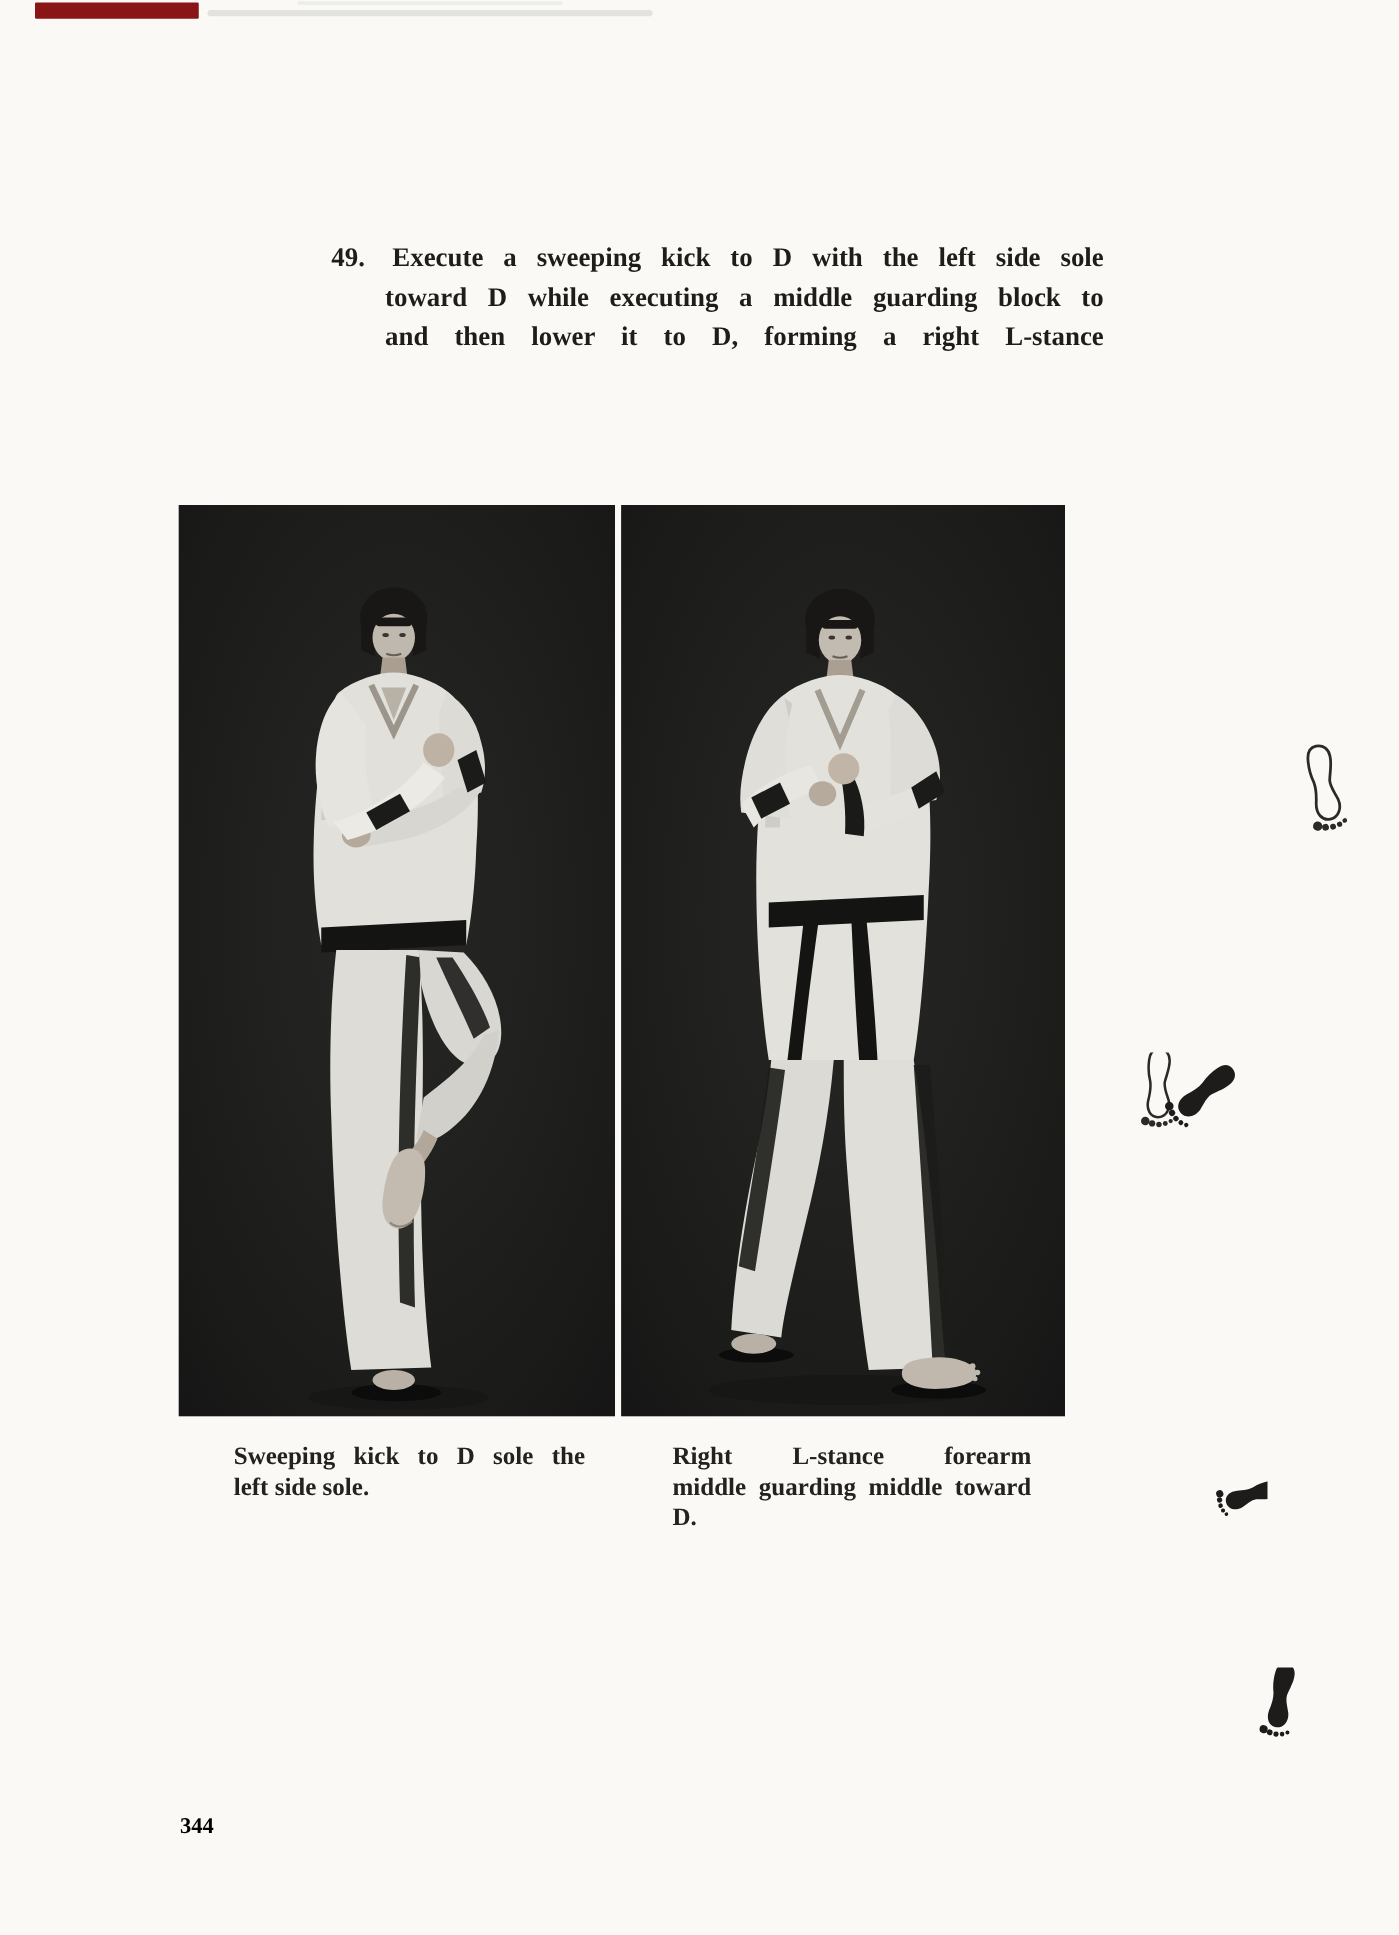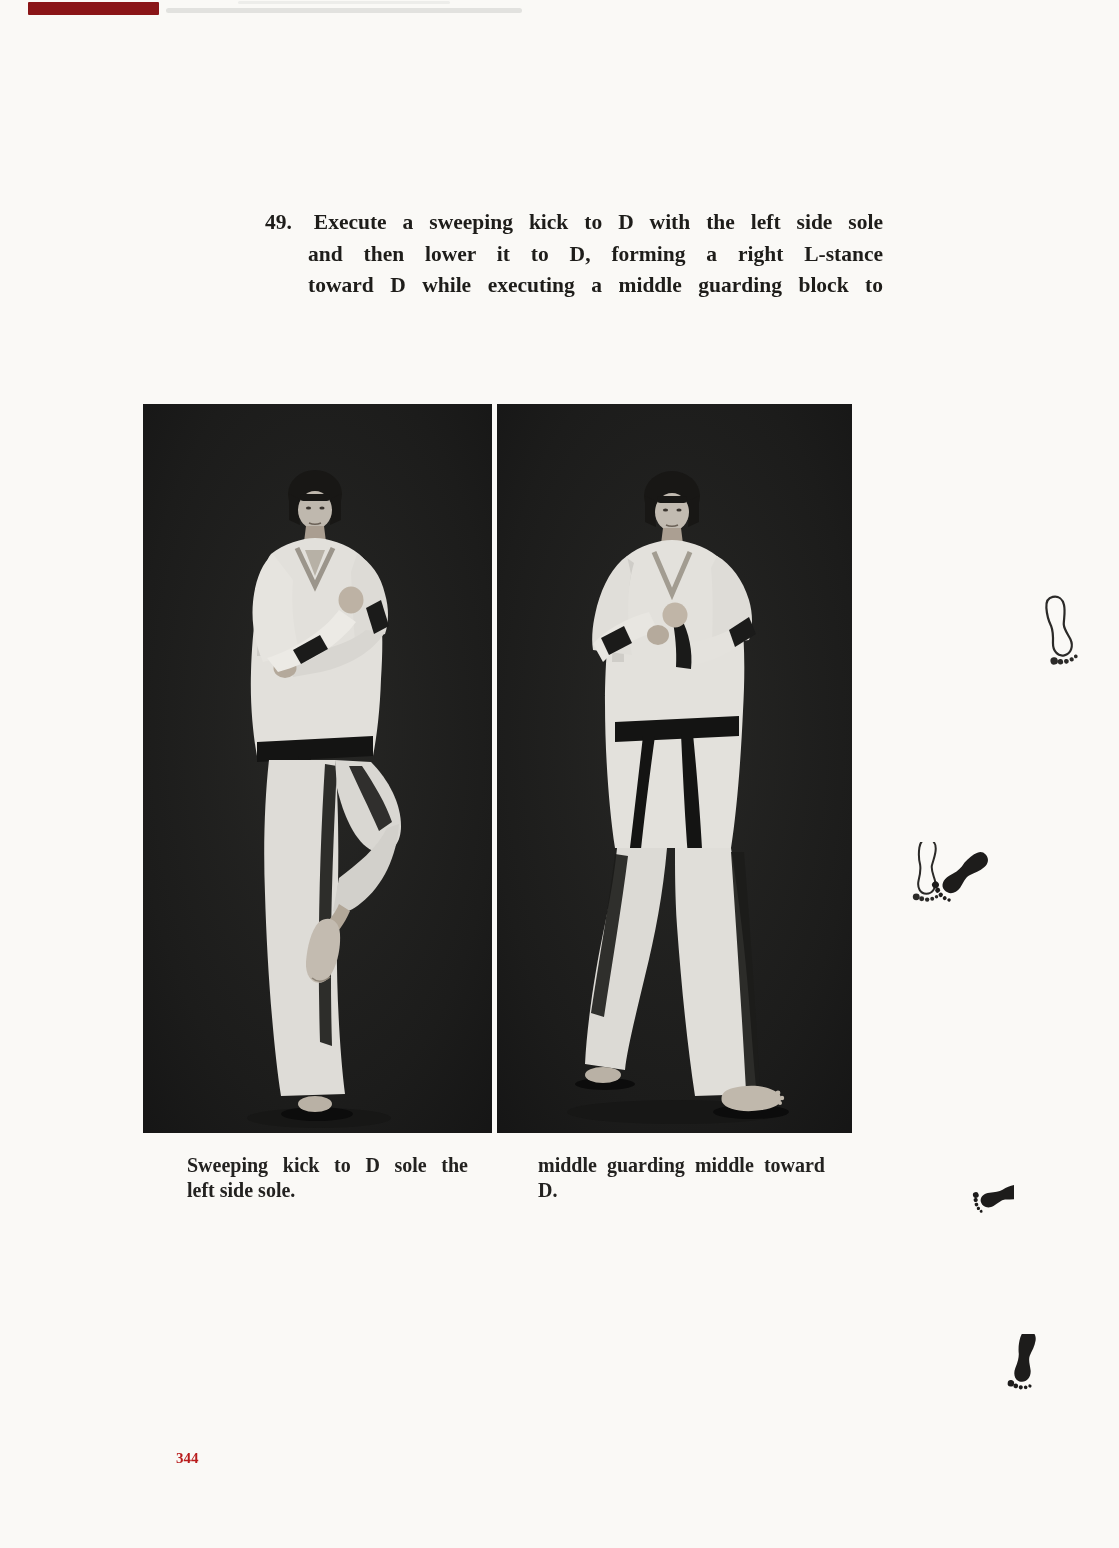--- a/index.html
+++ b/index.html
@@ -10,21 +10,21 @@
     color:#21201d;
   }
   
   .red-bar{position:absolute;left:28px;top:2px;width:131px;height:13px;
     background:#8a1517;border-radius:1px;}
   .gray-streak{position:absolute;left:166px;top:8px;width:356px;height:5px;
     background:#e2e2df;border-radius:3px;}
   .gray-streak2{position:absolute;left:238px;top:1px;width:212px;height:3px;
     background:#ededea;border-radius:2px;}
   
-  .instruction{position:absolute;left:265px;top:207px;width:618px;
+  .instruction{position:absolute;left:265px;top:191px;width:618px;
     font-size:21.5px;line-height:31.5px;font-weight:bold;color:#1e1d1a;}
   .iline{text-align:justify;text-align-last:justify;}
   .iline.indent{padding-left:43px;}
   .iline.last{text-align:left;text-align-last:left;}
   .inum{padding-right:6px;}
   
   .photo{position:absolute;top:404px;height:729px;background:#1c1b1a;}
   .photo svg{display:block;}
   .photo-left{left:143px;width:349px;}
   .photo-right{left:497px;width:355px;}
@@ -34,21 +34,21 @@
   .caption-right{left:538px;top:1153px;width:287px;}
   .cline{text-align:justify;text-align-last:justify;}
   .cline.last{text-align:left;text-align-last:left;}
   
   .footmark{position:absolute;}
   .foot-outline-shape{fill:none;stroke:#2b2a28;stroke-width:2.6;}
   .foot-filled-shape{fill:#1d1c1b;stroke:none;}
   .toes-dark{fill:#2b2a28;stroke:none;}
   
   .page-number{position:absolute;left:144px;top:1450px;
-    font-size:15px;font-weight:bold;color:#b91c1c;margin-left:32px;}
+    font-size:18px;font-weight:bold;color:#000000;}
 </style>
 </head>
 <body>
 
 <svg width="0" height="0" style="position:absolute" aria-hidden="true">
   <defs>
     <path id="foot-sole" d="M22,4 C29,4 33,9 33,16 C33,24 30,30 28,38 C27,44 30,50 32,57 C34,66 29,74 21,74 C13,74 9,66 11,57 C13,49 14,43 13,37 C11,29 11,22 12,15 C13,8 16,4 22,4 Z"></path>
     <g id="foot-toes">
       <circle cx="8" cy="78" r="4.4"></circle>
         <circle cx="15" cy="80.5" r="3.2"></circle>
@@ -61,22 +61,22 @@
 
 <div class="red-bar"></div>
 <div class="gray-streak"></div>
 <div class="gray-streak2"></div>
 
 <div class="instruction">
   <div class="iline">
     <span class="inum">49.</span>
     <span>Execute a sweeping kick to D with the left side sole</span>
   </div>
+  <div class="iline indent">toward D while executing a middle guarding block to</div>
   <div class="iline indent">and then lower it to D, forming a right L-stance</div>
-  <div class="iline indent">toward D while executing a middle guarding block to</div>
 </div>
 
 <div class="photo photo-left">
   <svg width="349" height="729" viewBox="0 0 349 729">
     <defs>
       <radialGradient id="pbgL" cx="50%" cy="45%" r="80%">
         <stop offset="0%" stop-color="#272725"></stop>
           <stop offset="65%" stop-color="#1c1c1b"></stop>
           <stop offset="100%" stop-color="#141414"></stop>
       </radialGradient>
@@ -183,20 +183,21 @@
       <circle cx="285" cy="694" r="2.2" fill="#c0b8ac"></circle>
       <circle cx="283" cy="699" r="2" fill="#c0b8ac"></circle>
   </svg>
 </div>
 
 <div class="caption caption-left">
   <div class="cline">Sweeping kick to D sole the</div>
   <div class="cline last">left side sole.</div>
 </div>
 <div class="caption caption-right">
+  <div class="cline">Right L-stance forearm</div>
   <div class="cline">middle guarding middle toward</div>
   <div class="cline last">D.</div>
 </div>
 
 <svg class="footmark" style="left:1028px;top:594px" width="64" height="80" viewBox="0 0 64 80">
   <g transform="translate(14,-2) rotate(-12 22 42) scale(0.85)">
     <use href="#foot-sole" class="foot-outline-shape"></use>
     <use href="#foot-toes" class="toes-dark"></use>
   </g>
 </svg>

